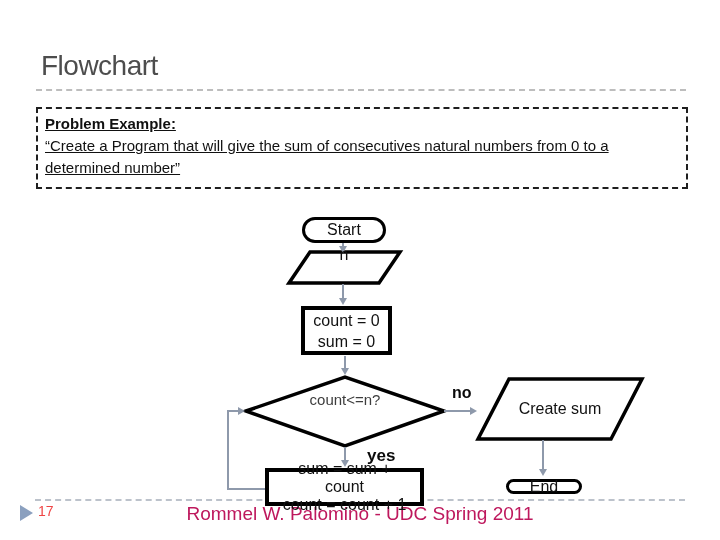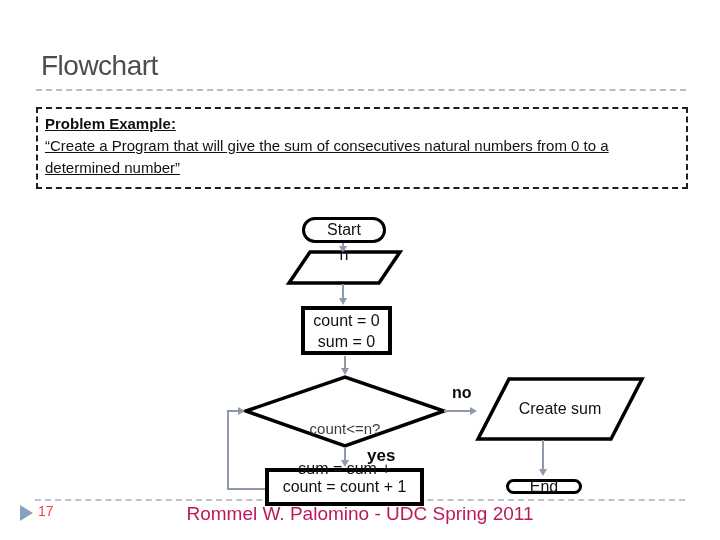--- a/index.html
+++ b/index.html
@@ -59,21 +59,21 @@
   .terminator{border-radius:14px;}
   .start-shape{left:302px;top:193px;width:84px;height:26px;margin-top:24px;}
   .end-shape{left:506px;top:479px;width:76px;height:15px;}
   .init-box{left:301px;top:306px;width:91px;height:49px;border-width:4px;
     flex-direction:column;line-height:21px;}
   .loop-box{left:265px;top:468px;width:159px;height:38px;border-width:4px;}
 
   
   .shape-label{z-index:5;font-size:16px;color:#111;text-align:center;line-height:21px;}
   .read-label{left:300px;top:244px;width:88px;}
-  .decision-label{left:270px;top:418px;width:150px;font-size:15px;color:#3d3d3d;}
+  .decision-label{left:270px;top:389px;width:150px;font-size:15px;color:#3d3d3d;}
   .print-label{left:495px;top:398px;width:130px;}
   .loop-label{left:264px;top:460px;width:161px;line-height:18px;white-space:nowrap;}
   .branch-label{z-index:5;font-weight:bold;color:#0a0a0a;}
   .no-label{left:452px;top:384px;font-size:16px;}
   .yes-label{left:367px;top:446px;font-size:17px;}
 </style>
 </head>
 <body>
 
 <div class="abs slide-title">Flowchart</div>
@@ -137,16 +137,17 @@
   <div>n</div>
 </div>
 
 <div class="abs shape-label decision-label">count&lt;=n?</div>
 
 <div class="abs branch-label no-label">no</div>
 <div class="abs branch-label yes-label">yes</div>
 
 <div class="abs shape-label loop-label">
   <div>sum = sum +</div>
+  <div>count</div>
   <div>count = count + 1</div>
 </div>
 
 <div class="abs shape-label print-label">Create sum</div>
 
 </body></html>

